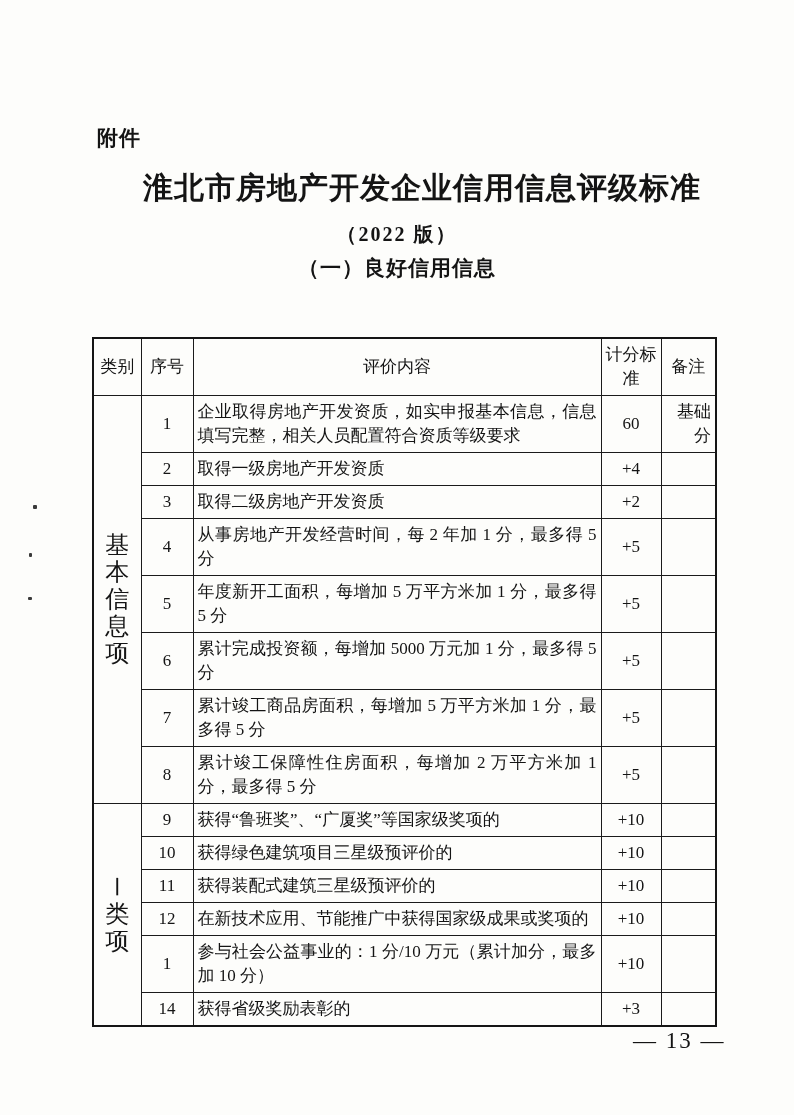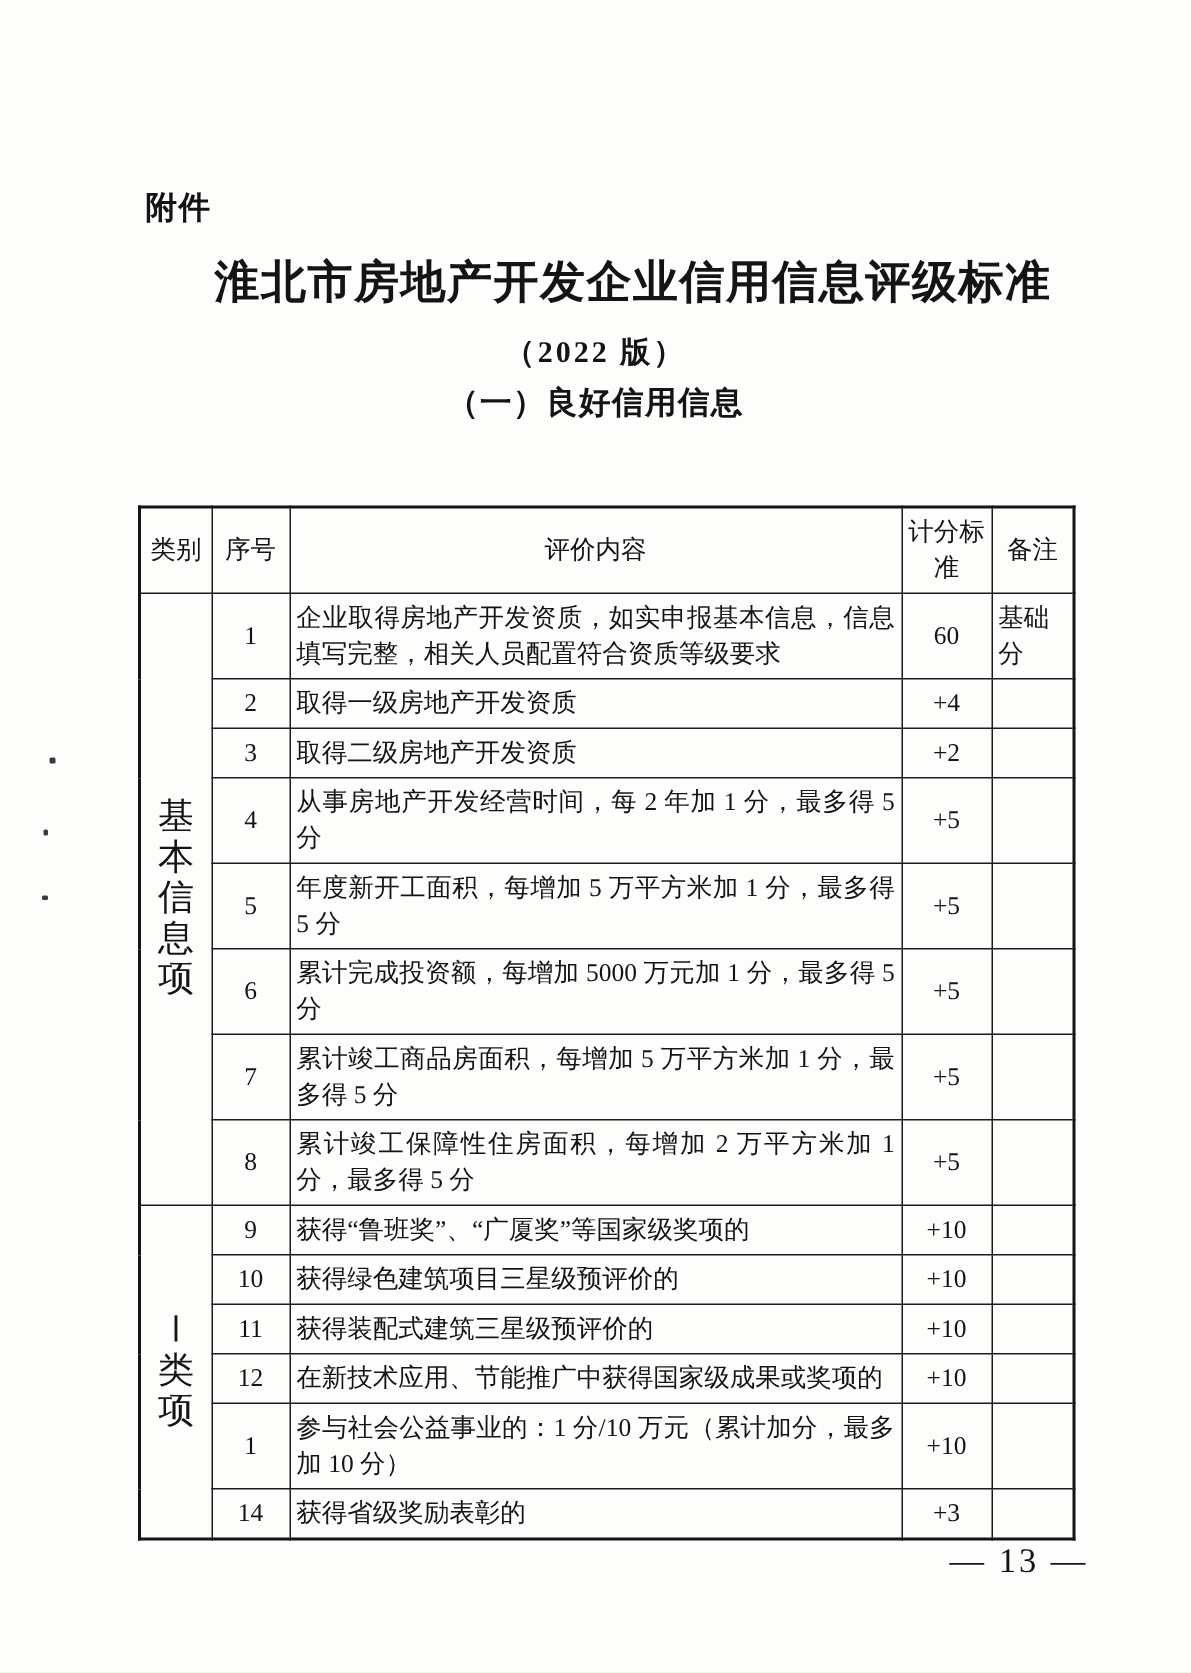--- a/index.html
+++ b/index.html
@@ -91,21 +91,21 @@
     line-height: 27px;
     word-break: break-all;
     padding: 4px 10px;
   }
   td.content {
     text-align: justify;
     padding: 4px 9px;
   }
   td.score  { text-align: center; }
   td.remark {
-    text-align: left;
+    text-align: right;
     word-break: break-all;
     padding: 4px 7px;
   }
   th.hdr {
     text-align: center;
     word-break: break-all;
     padding: 3px 6px;
   }
   td.v-bottom { vertical-align: bottom; padding-bottom: 3px; }
   td.v-top    { vertical-align: top;    padding-top: 5px; }

